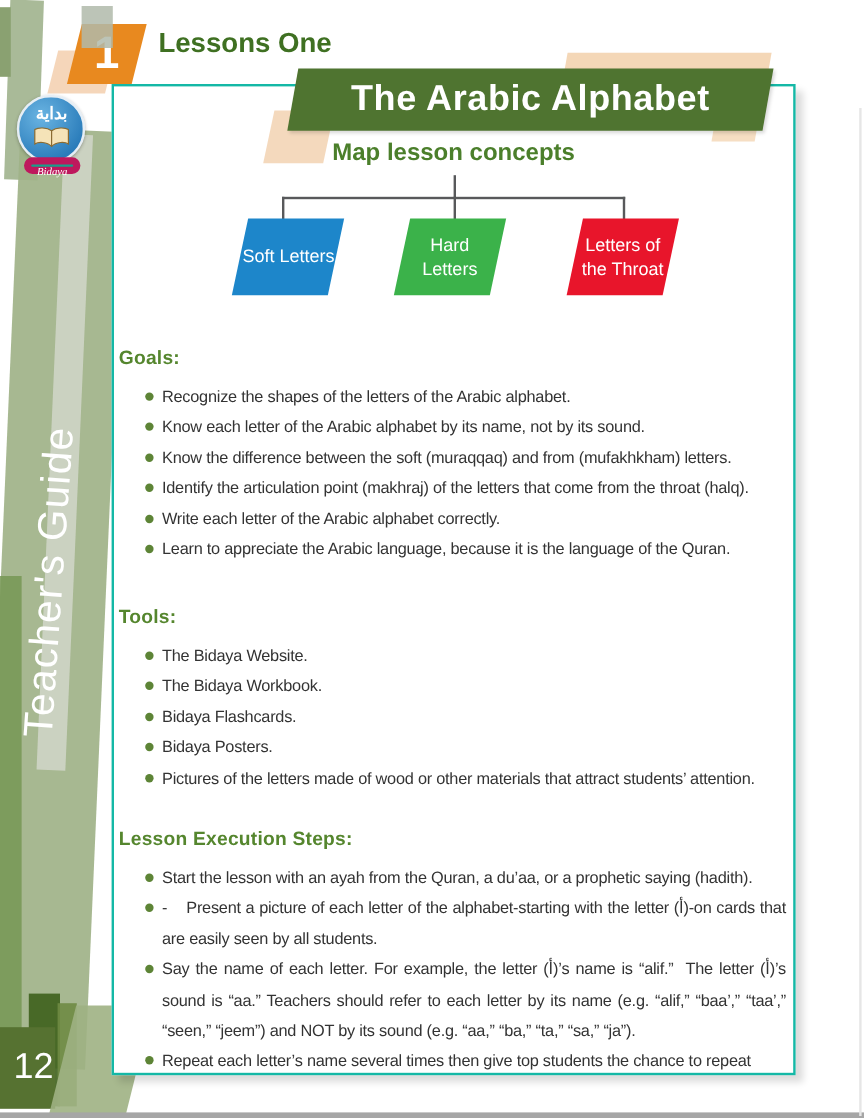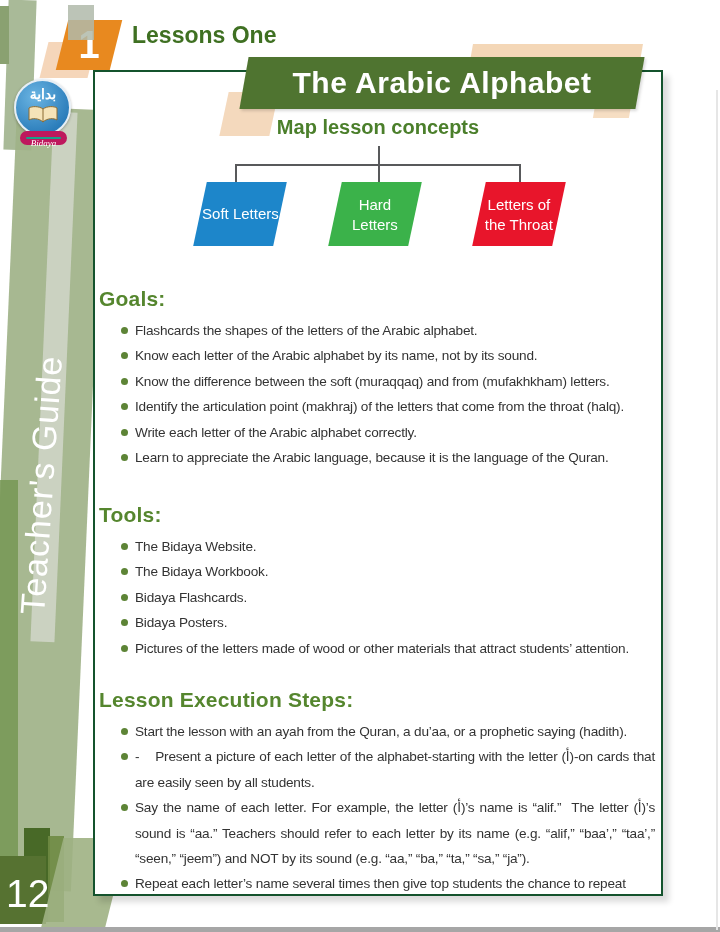--- a/index.html
+++ b/index.html
@@ -20,21 +20,21 @@
   .teachers-guide {
     position:absolute; left:-118px; top:465px; width:320px; height:40px;
     transform:rotate(-86deg);
     text-align:center; color:#ffffff; font-size:34px; letter-spacing:1px;
     white-space:nowrap;
   }
   .block-dark-sq   { position:absolute; left:0;    top:856px; width:46px; height:68px; background:#567231; }
   .block-darker    { position:absolute; left:24px; top:828px; width:26px; height:94px; background:rgba(62,96,28,.9); }
   .block-mid       { position:absolute; left:48px; top:836px; width:16px; height:86px; background:rgba(111,139,68,.9); }
   .block-sage      { position:absolute; left:52px; top:838px; width:64px; height:92px; background:rgba(159,177,131,.9); transform:skewX(-14deg); }
-  .page-number     { position:absolute; left:6px;  top:872px; width:44px; text-align:left; color:#ffffff; font-size:39px; z-index:4; }
+  .page-number     { position:absolute; left:6px;  top:872px; width:44px; text-align:center; color:#ffffff; font-size:30px; z-index:4; }
   .bottom-bar      { position:absolute; left:0;    top:927px; width:720px; height:5px; background:#a6a6a6; }
   .right-edge-line { position:absolute; left:716px; top:90px; width:2px; height:840px; background:#e6e6e6; }
 
   
   .logo { position:absolute; left:13px; top:79px; width:60px; height:68px; z-index:5; }
   .logo-circle {
     position:absolute; left:1px; top:0; width:57px; height:57px; border-radius:50%;
     background:radial-gradient(circle at 35% 30%, #6ab4e2, #2a7cba 75%);
     border:2px solid #e6eef5; box-shadow:0 1px 3px rgba(0,0,0,.3);
   }
@@ -64,21 +64,21 @@
   .banner {
     position:absolute; left:244px; top:57px; width:396px; height:52px;
     background:#4f7430; transform:skewX(-10deg); z-index:6;
     box-shadow:2px 2px 3px rgba(0,0,0,.15);
   }
   .banner span { display:block; transform:skewX(10deg); text-align:center; line-height:52px; color:#ffffff; font-size:30px; font-weight:bold; letter-spacing:.5px; }
 
   
   .content-box {
     position:absolute; left:93px; top:70px; width:570px; height:826px;
-    background:#ffffff; border:2px solid #14532d; z-index:2;
+    background:#ffffff; border:2px solid #14b8a6; z-index:2;
     box-shadow:6px 6px 6px rgba(0,0,0,.14);
   }
 
   
   .map-title { position:absolute; top:44px; left:0; width:100%; text-align:center; font-size:20px; font-weight:bold; color:#4b7f2b; }
   .tline { position:absolute; background:#58595b; }
   .t-v   { left:283px; top:74px; width:2px; height:19px; }
   .t-h   { left:140px; top:92px; width:286px; height:2px; }
   .t-s1  { left:140px; top:92px; width:2px; height:20px; }
   .t-s2  { left:283px; top:92px; width:2px; height:20px; }
@@ -90,21 +90,21 @@
   .node span { transform:skewX(12deg); color:#ffffff; font-size:15px; line-height:1.3; text-align:center; display:block; }
   .node-blue  { left:105px; background:#1d86ca; }
   .node-green { left:240px; background:#3bb24a; }
   .node-red   { left:384px; background:#e8152b; }
 
   
   .section { position:absolute; left:4px; right:6px; }
   .sec-goals { top:214px; }
   .sec-tools { top:430px; }
   .sec-steps { top:594px;margin-top:21px; }
-  .sec-heading { font-size:21px; font-weight:bold; color:#55862e; line-height:26px; margin-bottom:6px; letter-spacing:.2px; }
+  .sec-heading { font-size:16px; font-weight:bold; color:#55862e; line-height:26px; margin-bottom:6px; letter-spacing:.2px; }
   .sec-list { list-style:none; padding-left:22px; }
   .sec-list li {
     position:relative; padding-left:14px;
     font-size:13.6px; letter-spacing:-0.2px; line-height:25.4px; color:#333333;
   }
   .sec-list li::before {
     content:""; position:absolute; left:0; top:9px;
     width:7px; height:7px; border-radius:50%; background:#5d8436;
   }
   .sec-steps .sec-list li { text-align:justify; }
@@ -158,21 +158,21 @@
   <div class="node node-green">
     <span>Hard Letters</span>
   </div>
   <div class="node node-red">
     <span>Letters of the Throat</span>
   </div>
 
   <div class="section sec-goals">
     <div class="sec-heading">Goals:</div>
     <ul class="sec-list">
-      <li>Flashcards the shapes of the letters of the Arabic alphabet.</li>
+      <li>Recognize the shapes of the letters of the Arabic alphabet.</li>
       <li>Know each letter of the Arabic alphabet by its name, not by its sound.</li>
       <li>Know the difference between the soft (muraqqaq) and from (mufakhkham) letters.</li>
       <li>Identify the articulation point (makhraj) of the letters that come from the throat (halq).</li>
       <li>Write each letter of the Arabic alphabet correctly.</li>
       <li>Learn to appreciate the Arabic language, because it is the language of the Quran.</li>
     </ul>
   </div>
 
   <div class="section sec-tools">
     <div class="sec-heading">Tools:</div>

